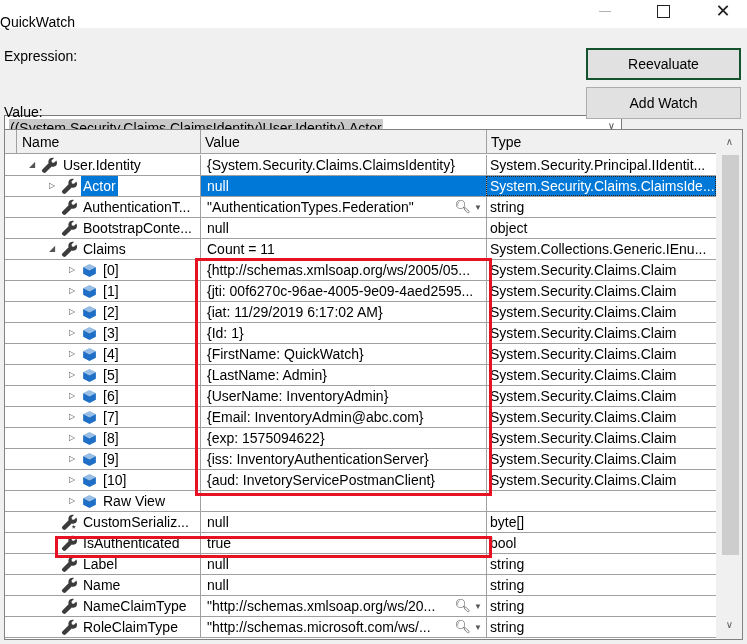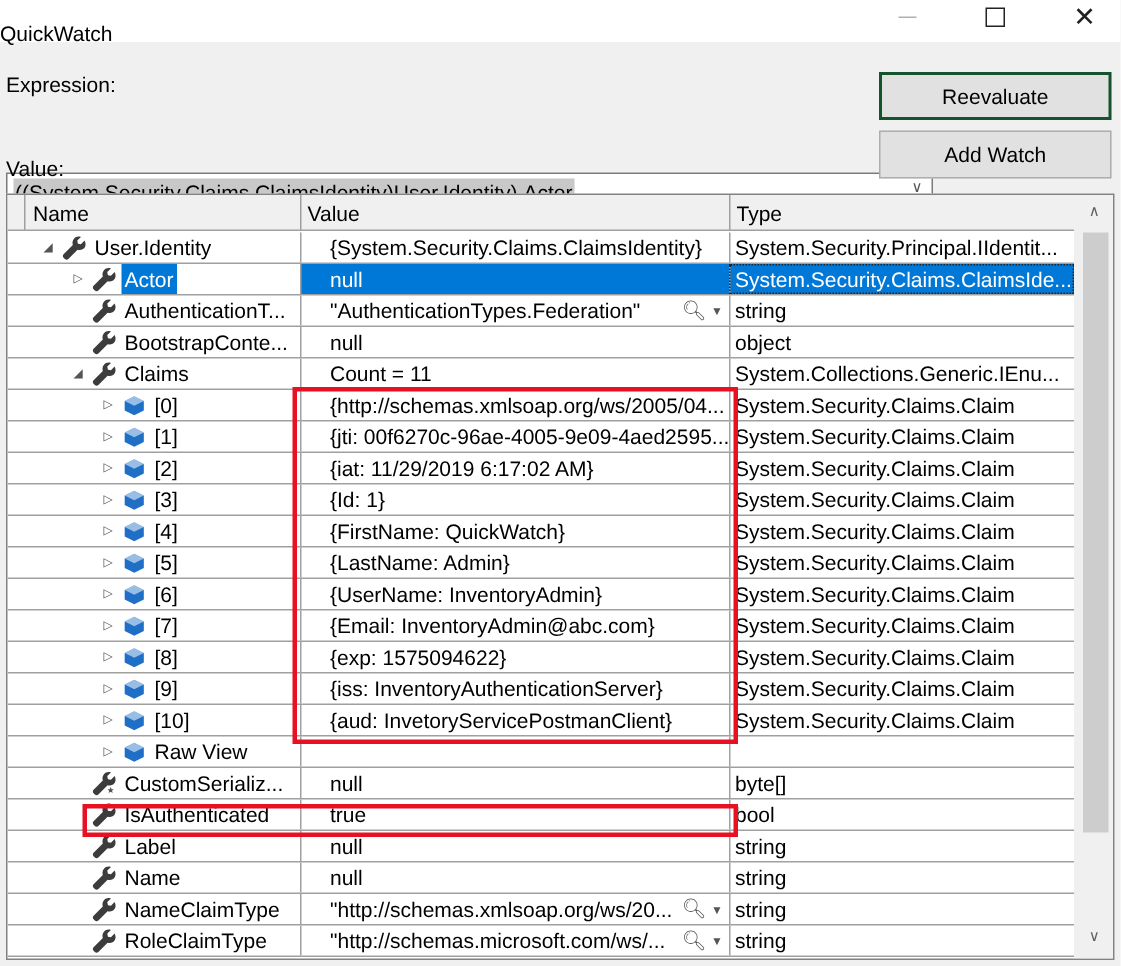--- a/index.html
+++ b/index.html
@@ -61,21 +61,21 @@
   .h-type { left: 481px; width: 230px; }
 
   .rows { position: absolute; left: 0; top: 25px; width: 711px; }
   .row {
     position: relative; height: 21px; border-bottom: 1px solid #a0a0a0;
     font-size: 14px; white-space: nowrap;
   }
   .row.selected .cell-value, .row.selected .cell-type, .row.selected .name-text { background: #0078d7; color: #fff; }
   .cell { position: absolute; top: 0; height: 20px; line-height: 20px; overflow: hidden; }
   .cell-name { left: 0; width: 195px; }
-  .cell-value { left: 195px; width: 286px; border-left: 1px solid #a0a0a0; padding-left: 19px; }
+  .cell-value { left: 195px; width: 286px; border-left: 1px solid #a0a0a0; padding-left: 6px; }
   .cell-type { left: 481px; width: 230px; border-left: 1px solid #a0a0a0; padding-left: 3px; }
   .row.selected .cell-type { outline: 1px dotted #222; outline-offset: -1px; }
 
   .expander { position: absolute; top: 0; width: 10px; height: 20px; line-height: 20px; font-size: 8px; color: #555; text-align: center; }
   .icon { position: absolute; top: 2px; width: 17px; height: 17px; }
   .name-text { position: absolute; top: 0; height: 20px; line-height: 20px; padding: 0 2px; }
 
   .search-ctl { position: absolute; right: 4px; top: 0; height: 20px; line-height: 20px; font-size: 13px; color: #555; }
   .search-ctl .caret { font-size: 8px; margin-left: 3px; vertical-align: middle; }
 
@@ -181,21 +181,21 @@
       </div>
       <div class="row">
         <div class="cell cell-name">
           <span class="expander" style="left: 62px;">▷</span>
           <span class="icon" style="left: 76px;"><svg viewBox="0 0 16 16" width="17" height="17">
               <path fill="#1e6fc5" d="M8 2l6 3v6l-6 3-6-3V5z"></path>
               <path fill="#ffffff" opacity="0.55" d="M8 2l6 3-6 3-6-3z"></path>
             </svg></span>
           <span class="name-text" style="left: 96px;">[0]</span>
         </div>
-        <div class="cell cell-value"><span>{http://schemas.xmlsoap.org/ws/2005/04...</span></div>
+        <div class="cell cell-value"><span>{http://schemas.xmlsoap.org/ws/2005/05...</span></div>
         <div class="cell cell-type"><span>System.Security.Claims.Claim</span></div>
       </div>
       <div class="row">
         <div class="cell cell-name">
           <span class="expander" style="left: 62px;">▷</span>
           <span class="icon" style="left: 76px;"><svg viewBox="0 0 16 16" width="17" height="17">
               <path fill="#1e6fc5" d="M8 2l6 3v6l-6 3-6-3V5z"></path>
               <path fill="#ffffff" opacity="0.55" d="M8 2l6 3-6 3-6-3z"></path>
             </svg></span>
           <span class="name-text" style="left: 96px;">[1]</span>

